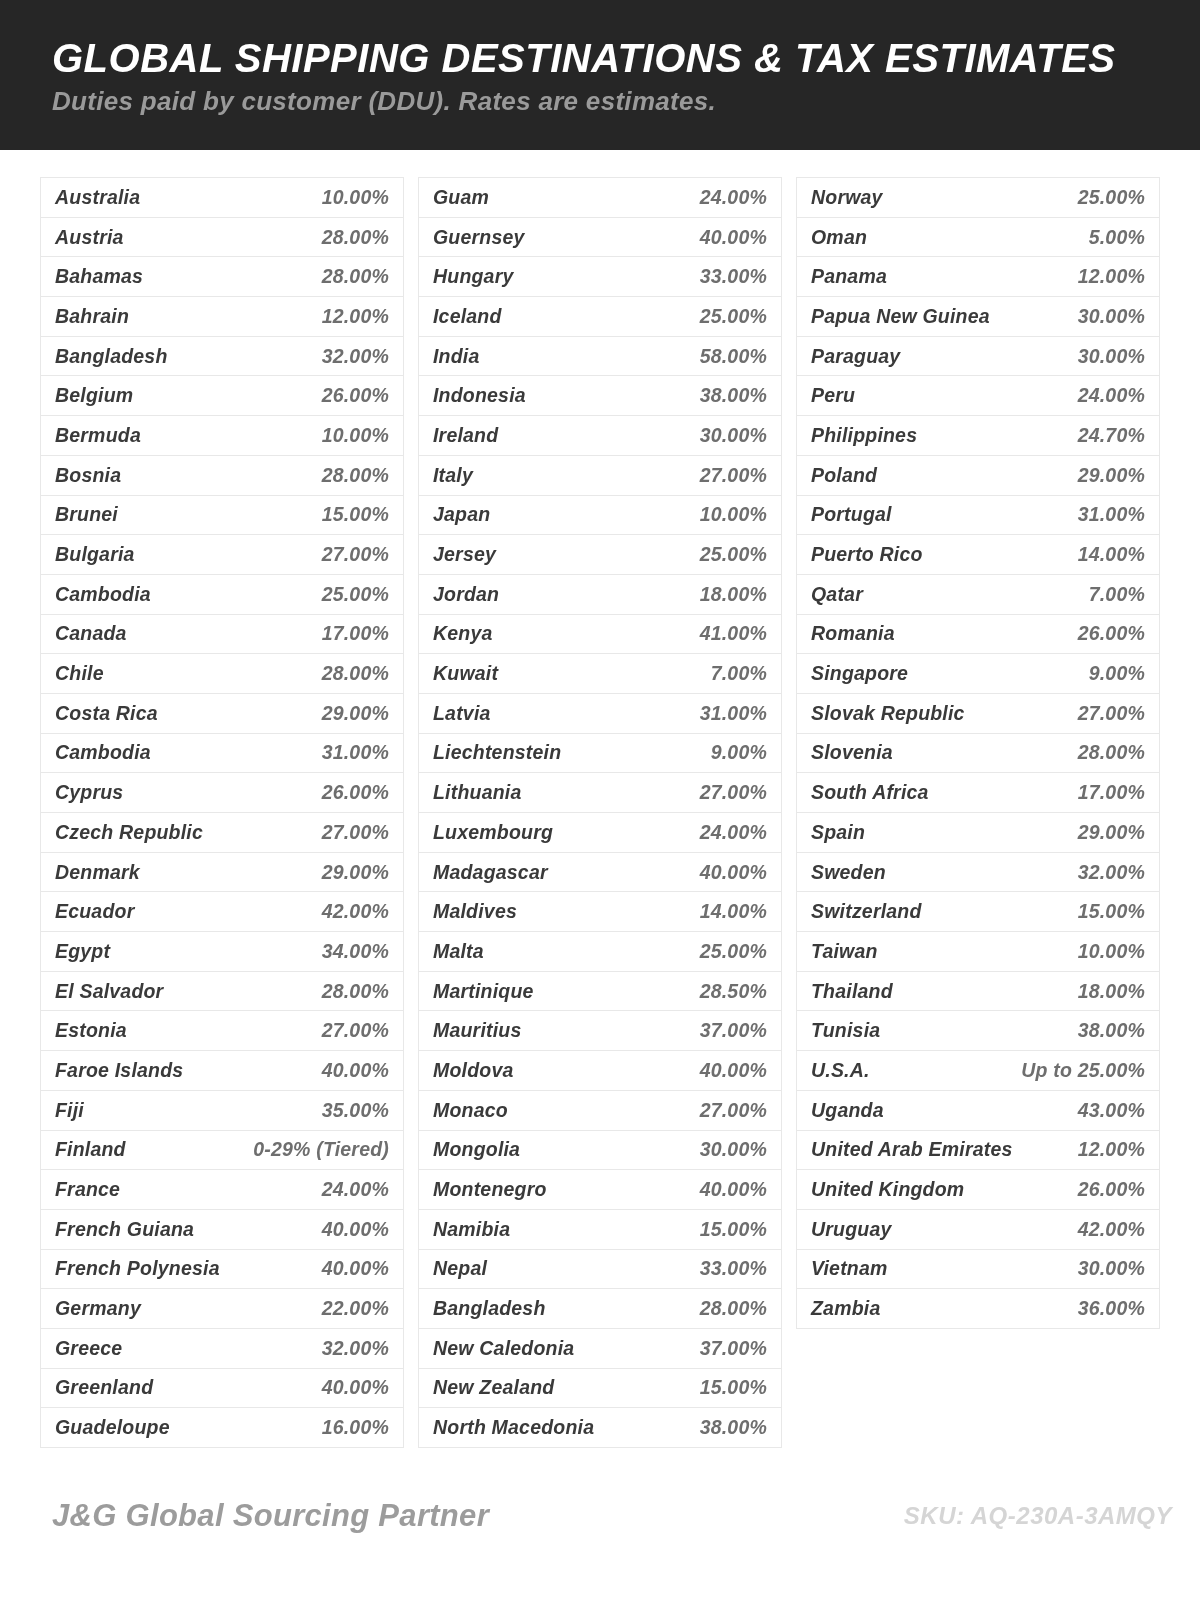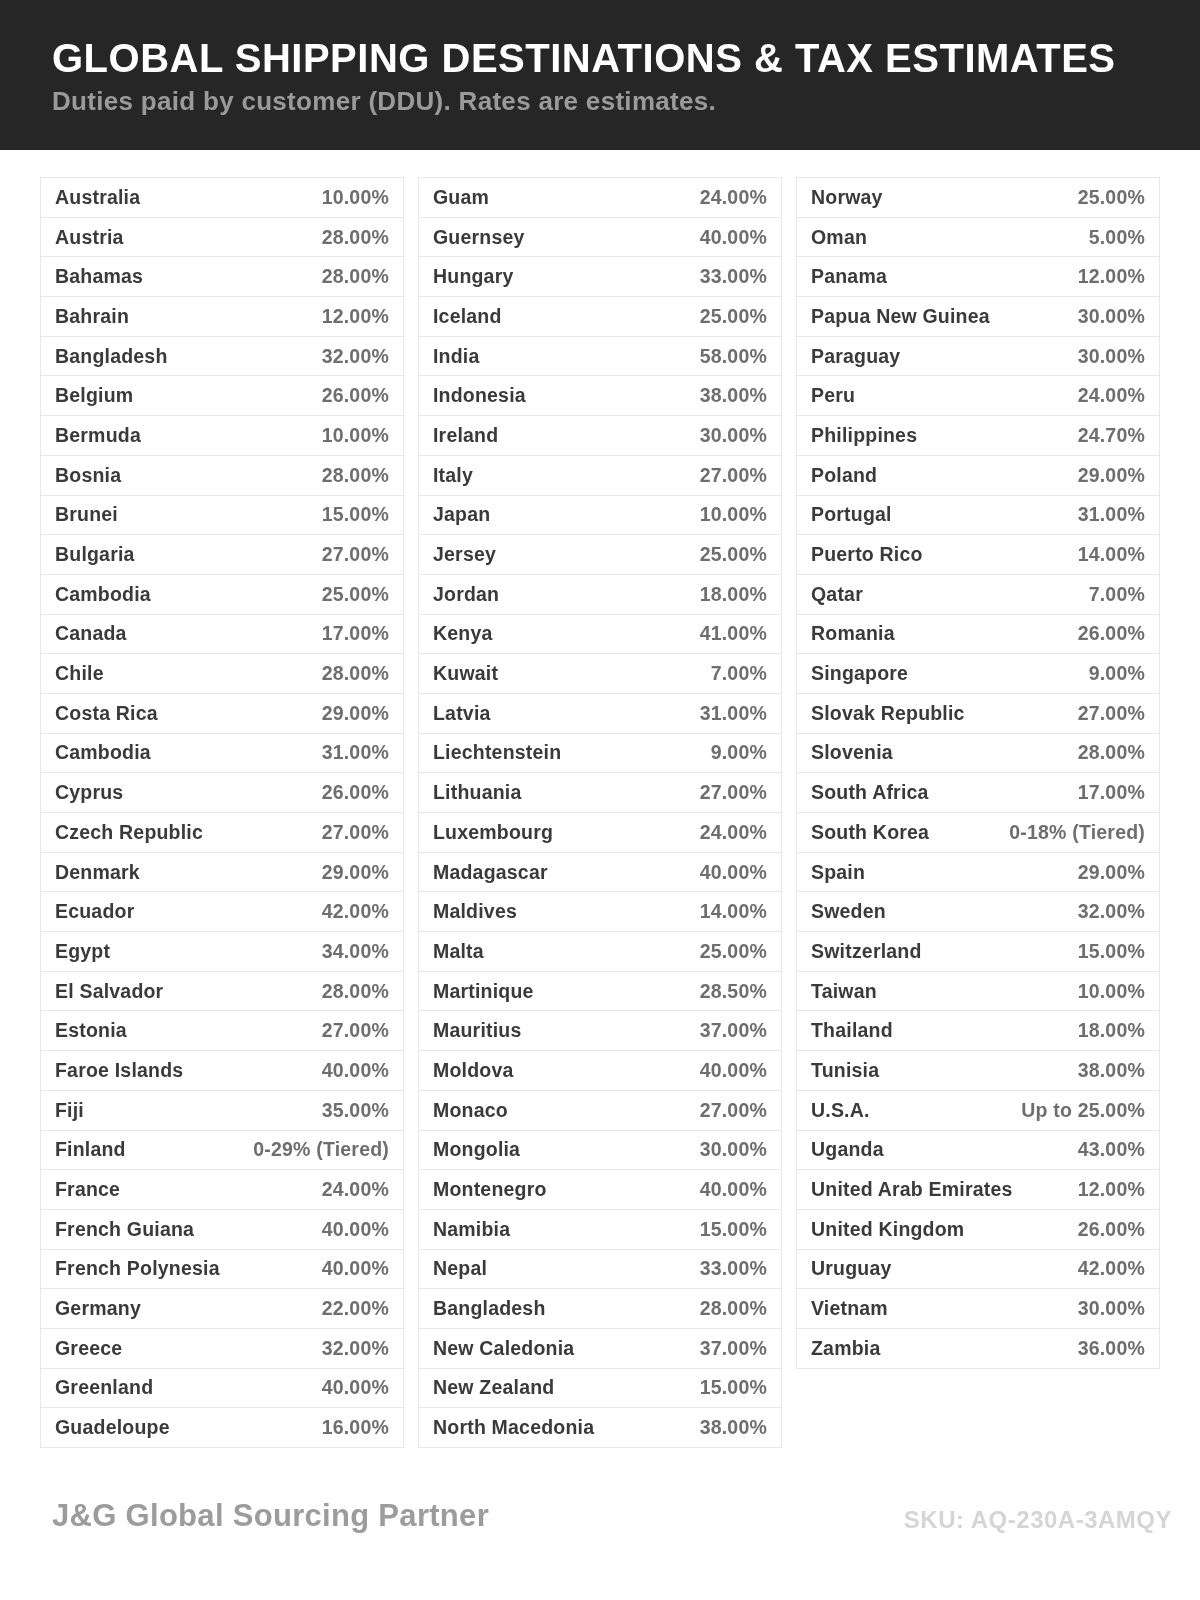--- a/index.html
+++ b/index.html
@@ -9,20 +9,21 @@
     width: 1200px;
     height: 1600px;
     overflow: hidden;
     font-family: "Liberation Sans", sans-serif;
   }
   .page {
     width: 1200px;
     height: 1600px;
     position: relative;
     background: #ffffff;
+    font-style: italic;
   }
   .header {
     background: #262626;
     height: 150px;
     box-sizing: border-box;
     padding: 38px 40px 0 52px;
   }
   .header h1 {
     margin: 0;
     color: #ffffff;
@@ -76,21 +77,21 @@
     white-space: nowrap;
     margin-left: 10px;
   }
   .footer {
     position: absolute;
     left: 0;
     right: 0;
     top: 1498px;
     display: flex;
     justify-content: space-between;
-    align-items: flex-end;
+    align-items: center;
     padding: 0 28px 0 52px;
   }
   .brand {
     font-size: 31px;
     font-weight: bold;
     color: #9c9c9c;
     letter-spacing: 0.3px;
   }
   .sku {
     font-size: 24px;
@@ -506,24 +507,20 @@
   <div class="row">
     <span class="country">Slovenia</span>
     <span class="rate">28.00%</span>
   </div>
 
   <div class="row">
     <span class="country">South Africa</span>
     <span class="rate">17.00%</span>
   </div>
 
-  <div class="row">
-    <span class="country">South Korea</span>
-    <span class="rate">0-18% (Tiered)</span>
-  </div>
 
   <div class="row">
     <span class="country">Spain</span>
     <span class="rate">29.00%</span>
   </div>
 
   <div class="row">
     <span class="country">Sweden</span>
     <span class="rate">32.00%</span>
   </div>

